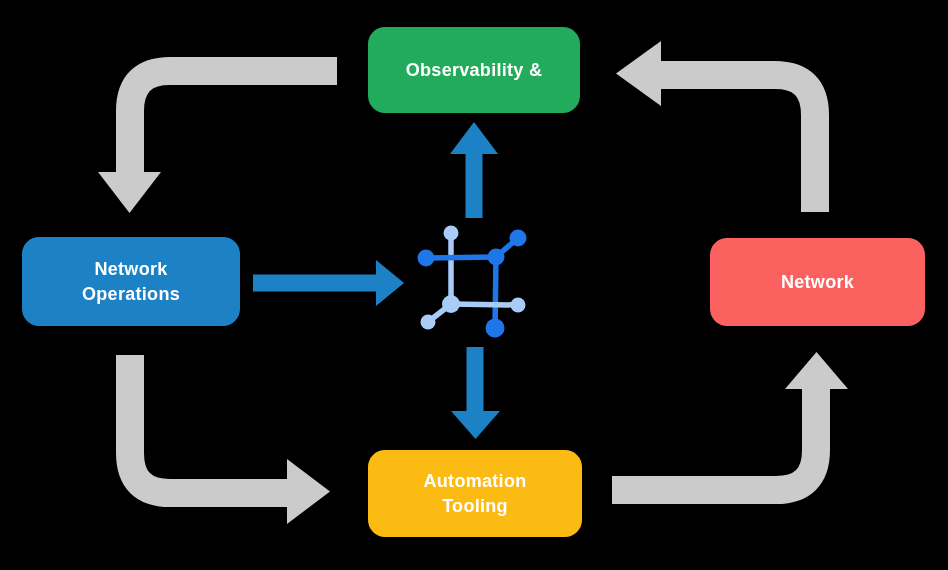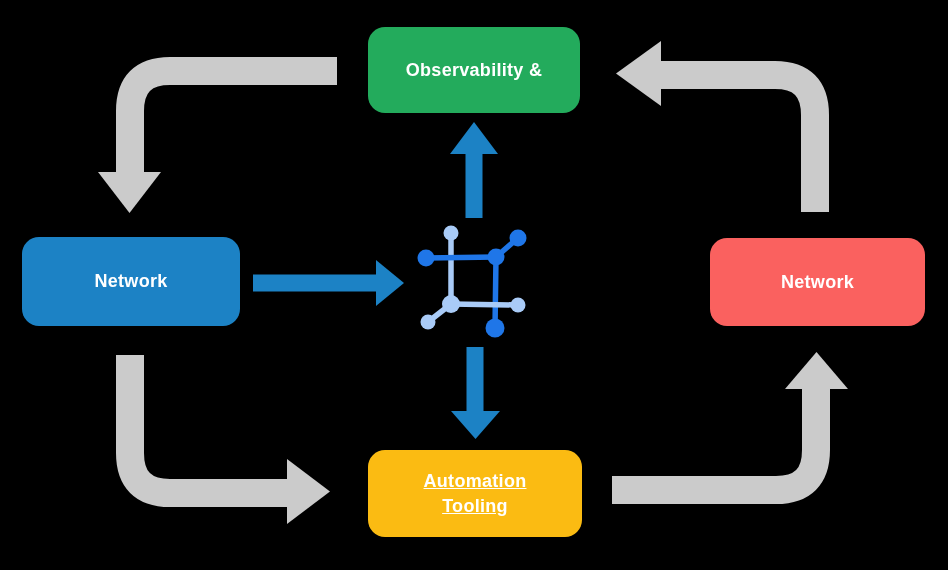--- a/index.html
+++ b/index.html
@@ -28,21 +28,21 @@
     color: #ffffff;
     font-size: 18px;
     font-weight: bold;
     letter-spacing: 0.3px;
     line-height: 25px;
     text-align: center;
   }
   .node-observability   { left: 368px; top: 27px;  width: 212px; height: 86px; }
   .node-operations      { left: 22px;  top: 237px; width: 218px; height: 89px; }
   .node-infrastructure  { left: 710px; top: 238px; width: 215px; height: 88px; }
-  .node-automation      { left: 368px; top: 450px; width: 214px; height: 87px; text-decoration: underline; }
+  .node-automation      { left: 368px; top: 450px; width: 214px; height: 87px; }
   .center-icon {
     position: absolute;
     left: 414px; top: 223px;
     width: 120px; height: 120px;
   }
   .icon-line { fill: none; stroke-width: 5.5; stroke-linecap: round; }
 </style>
 </head>
 <body>
 
@@ -85,20 +85,21 @@
       <polygon points="451,411 500,411 475.5,439" fill="#1C82C5"></polygon>
     </g>
   </svg>
 
   <div class="node node-observability" style="background: rgb(35, 171, 92);">
     <span>Observability &amp;</span>
   </div>
 
   <div class="node node-operations" style="background: rgb(28, 130, 197);">
     <span>Network</span>
+    <span>Operations</span>
   </div>
 
   <div class="node node-infrastructure" style="background: rgb(250, 97, 95);">
     <span>Network</span>
   </div>
 
   <div class="node node-automation" style="background: rgb(251, 187, 18);">
     <span>Automation</span>
     <span>Tooling</span>
   </div>

